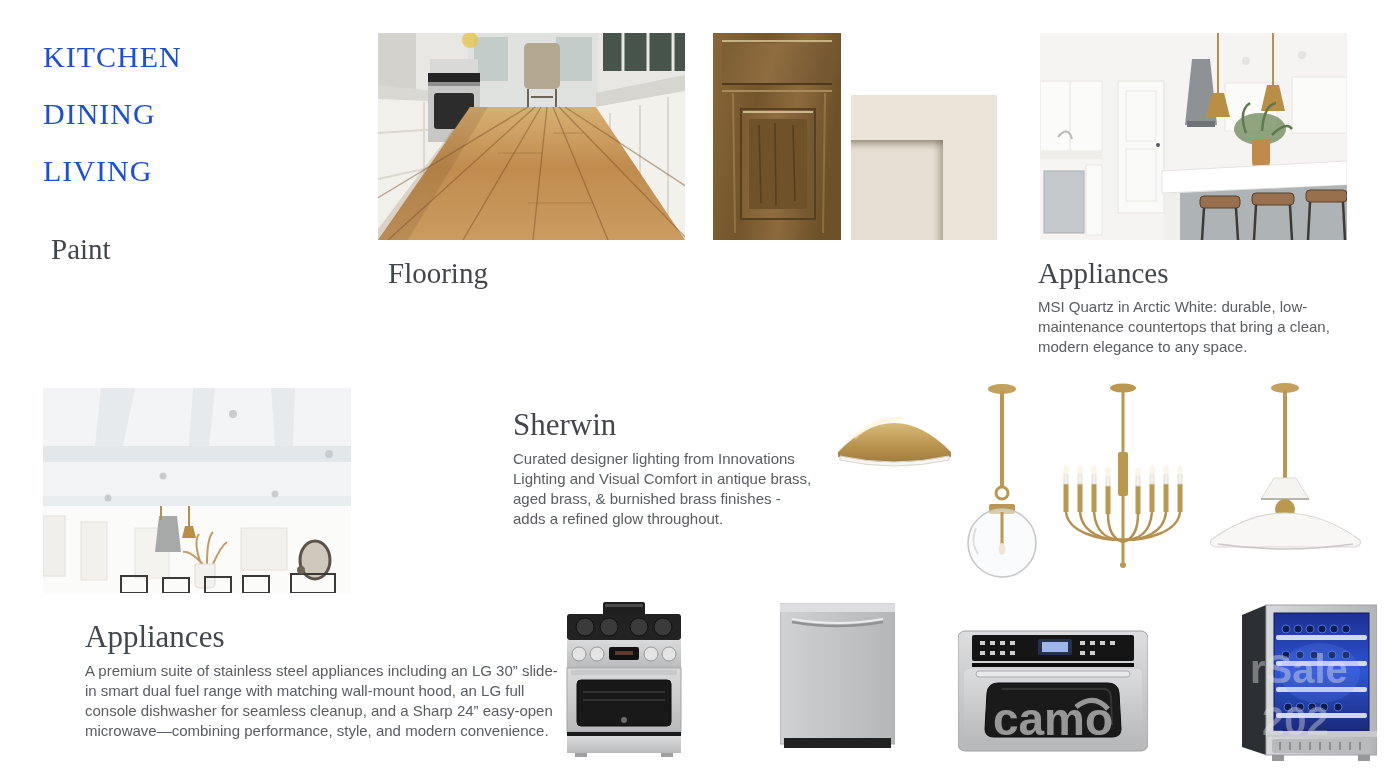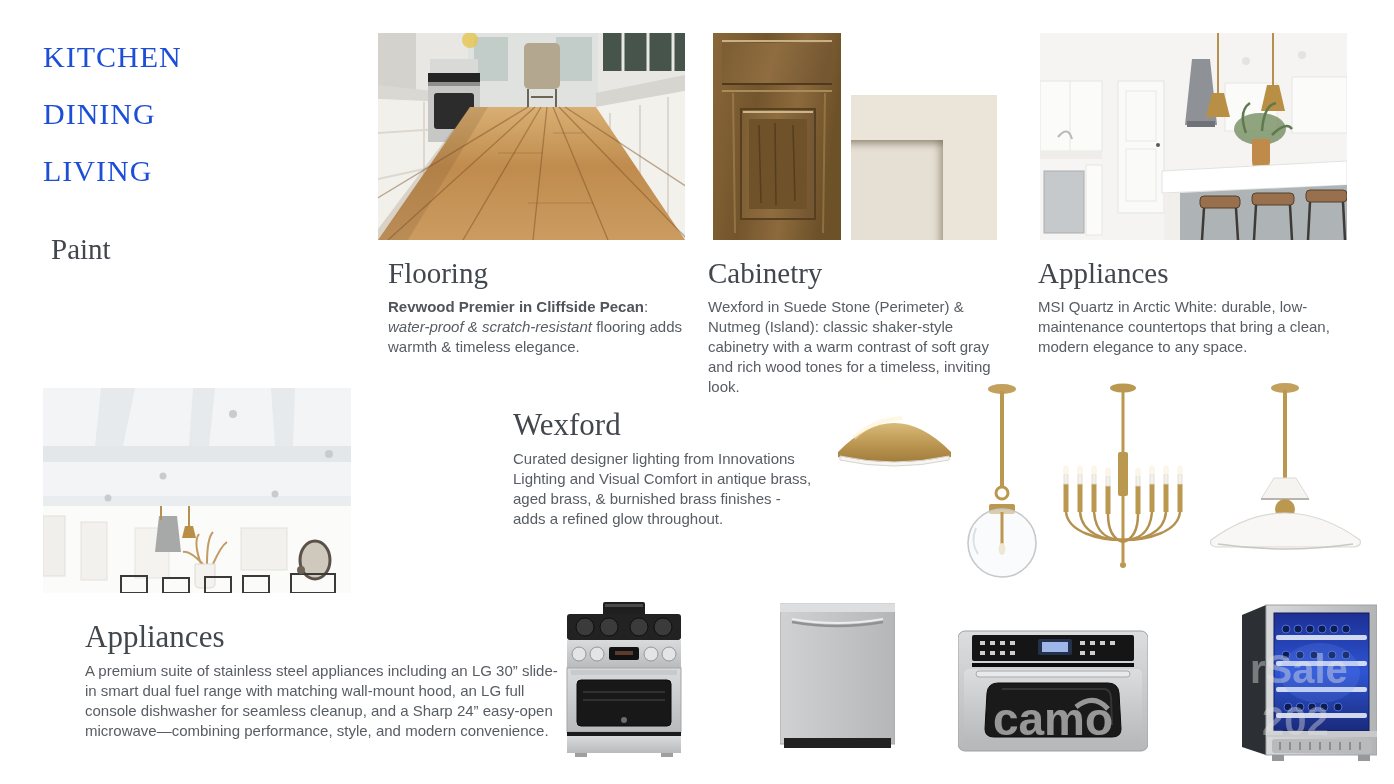--- a/index.html
+++ b/index.html
@@ -80,21 +80,20 @@
         <path d="M120 120 L165 120"></path>
           <path d="M150 170 L215 170"></path>
           <path d="M175 100 L205 100"></path>
       </g>
       <polygon points="92,74 110,74 30,207 0,207 0,196" fill="rgba(110,80,45,0.18)"></polygon>
     </svg>
   </div>
 
   <div class="abs" style="left:378px;top:258px;width:302px;margin-left:10px;">
     <h2 class="sec">Flooring</h2>
-    <p class="body"><strong>Revwood Premier in Cliffside Pecan</strong><span>: </span><em>water-proof &amp; scratch-resistant</em><span> flooring adds warmth &amp; timeless elegance.</span></p>
   </div>
 
   <div class="sample-wood" style="left:713px;top:33px;width:128px;height:207px;">
     <svg viewBox="0 0 128 207" width="128" height="207">
       <defs>
         <linearGradient id="wd1" x1="0" y1="0" x2="1" y2="0.25">
           <stop offset="0" stop-color="#8a6739"></stop>
             <stop offset="0.4" stop-color="#73552c"></stop>
           <stop offset="0.7" stop-color="#8d6a3d"></stop>
             <stop offset="1" stop-color="#6d5129"></stop>
@@ -114,24 +113,20 @@
       <line x1="30" y1="79" x2="100" y2="79" stroke="#c9b68a" stroke-width="2"></line>
       <rect x="36" y="86" width="58" height="90" fill="#6f5229"></rect>
       <path d="M46 92 L48 170 M62 90 L63 172 M80 92 L82 168" stroke="rgba(60,42,18,0.5)" stroke-width="1.5" fill="none"></path>
       <path d="M20 60 L22 200 M112 60 L110 200" stroke="rgba(200,170,110,0.35)" stroke-width="2" fill="none"></path>
     </svg>
   </div>
   <div class="sample-cream" style="left:851px;top:95px;width:146px;height:145px;">
     <div class="cream-panel"></div>
   </div>
 
-  <div class="abs" style="left:708px;top:258px;width:306px;">
-    <h2 class="sec">Cabinetry</h2>
-    <p class="body">Wexford in Suede Stone (Perimeter) &amp; Nutmeg (Island): classic shaker-style cabinetry with a warm contrast of soft gray and rich wood tones for a timeless, inviting look.</p>
-  </div>
 
   <div class="photo" style="left:1040px;top:33px;width:307px;height:207px;">
     <svg viewBox="0 0 307 207" width="307" height="207">
       <rect width="307" height="207" fill="#f5f4f2"></rect>
       <rect x="0" y="48" width="62" height="70" fill="#fbfbfa" stroke="#e7e6e2"></rect>
       <line x1="30" y1="48" x2="30" y2="118" stroke="#e7e6e2"></line>
       <rect x="78" y="48" width="46" height="132" fill="#fafaf8" stroke="#e4e3df"></rect>
       <rect x="86" y="58" width="30" height="50" fill="none" stroke="#e9e8e4"></rect>
       <rect x="86" y="116" width="30" height="52" fill="none" stroke="#e9e8e4"></rect>
       <circle cx="118" cy="112" r="2" fill="#55595e"></circle>
@@ -209,21 +204,21 @@
         <rect x="120" y="190" width="26" height="15"></rect>
         <rect x="162" y="189" width="26" height="16"></rect>
         <rect x="200" y="188" width="26" height="17"></rect>
         <rect x="248" y="186" width="44" height="19"></rect>
       </g>
       <circle cx="258" cy="182" r="4" fill="#6d6456"></circle>
     </svg>
   </div>
 
   <div class="abs" style="left:513px;top:408px;width:302px;">
-    <h2 class="sec" style="font-size:31px;">Wexford</h2>
+    <h2 class="sec" style="font-size:31px;">Sherwin</h2>
     <p class="body">Curated designer lighting from Innovations Lighting and Visual Comfort in antique brass, aged brass, &amp; burnished brass finishes - adds a refined glow throughout.</p>
   </div>
 
   <div class="abs" style="left:832px;top:408px;">
     <svg viewBox="0 0 125 62" width="125" height="62">
       <defs>
         <linearGradient id="br1" x1="0" y1="0" x2="0" y2="1">
           <stop offset="0" stop-color="#d8ba77"></stop>
             <stop offset="0.6" stop-color="#b8934e"></stop>
             <stop offset="1" stop-color="#a07c3c"></stop>

